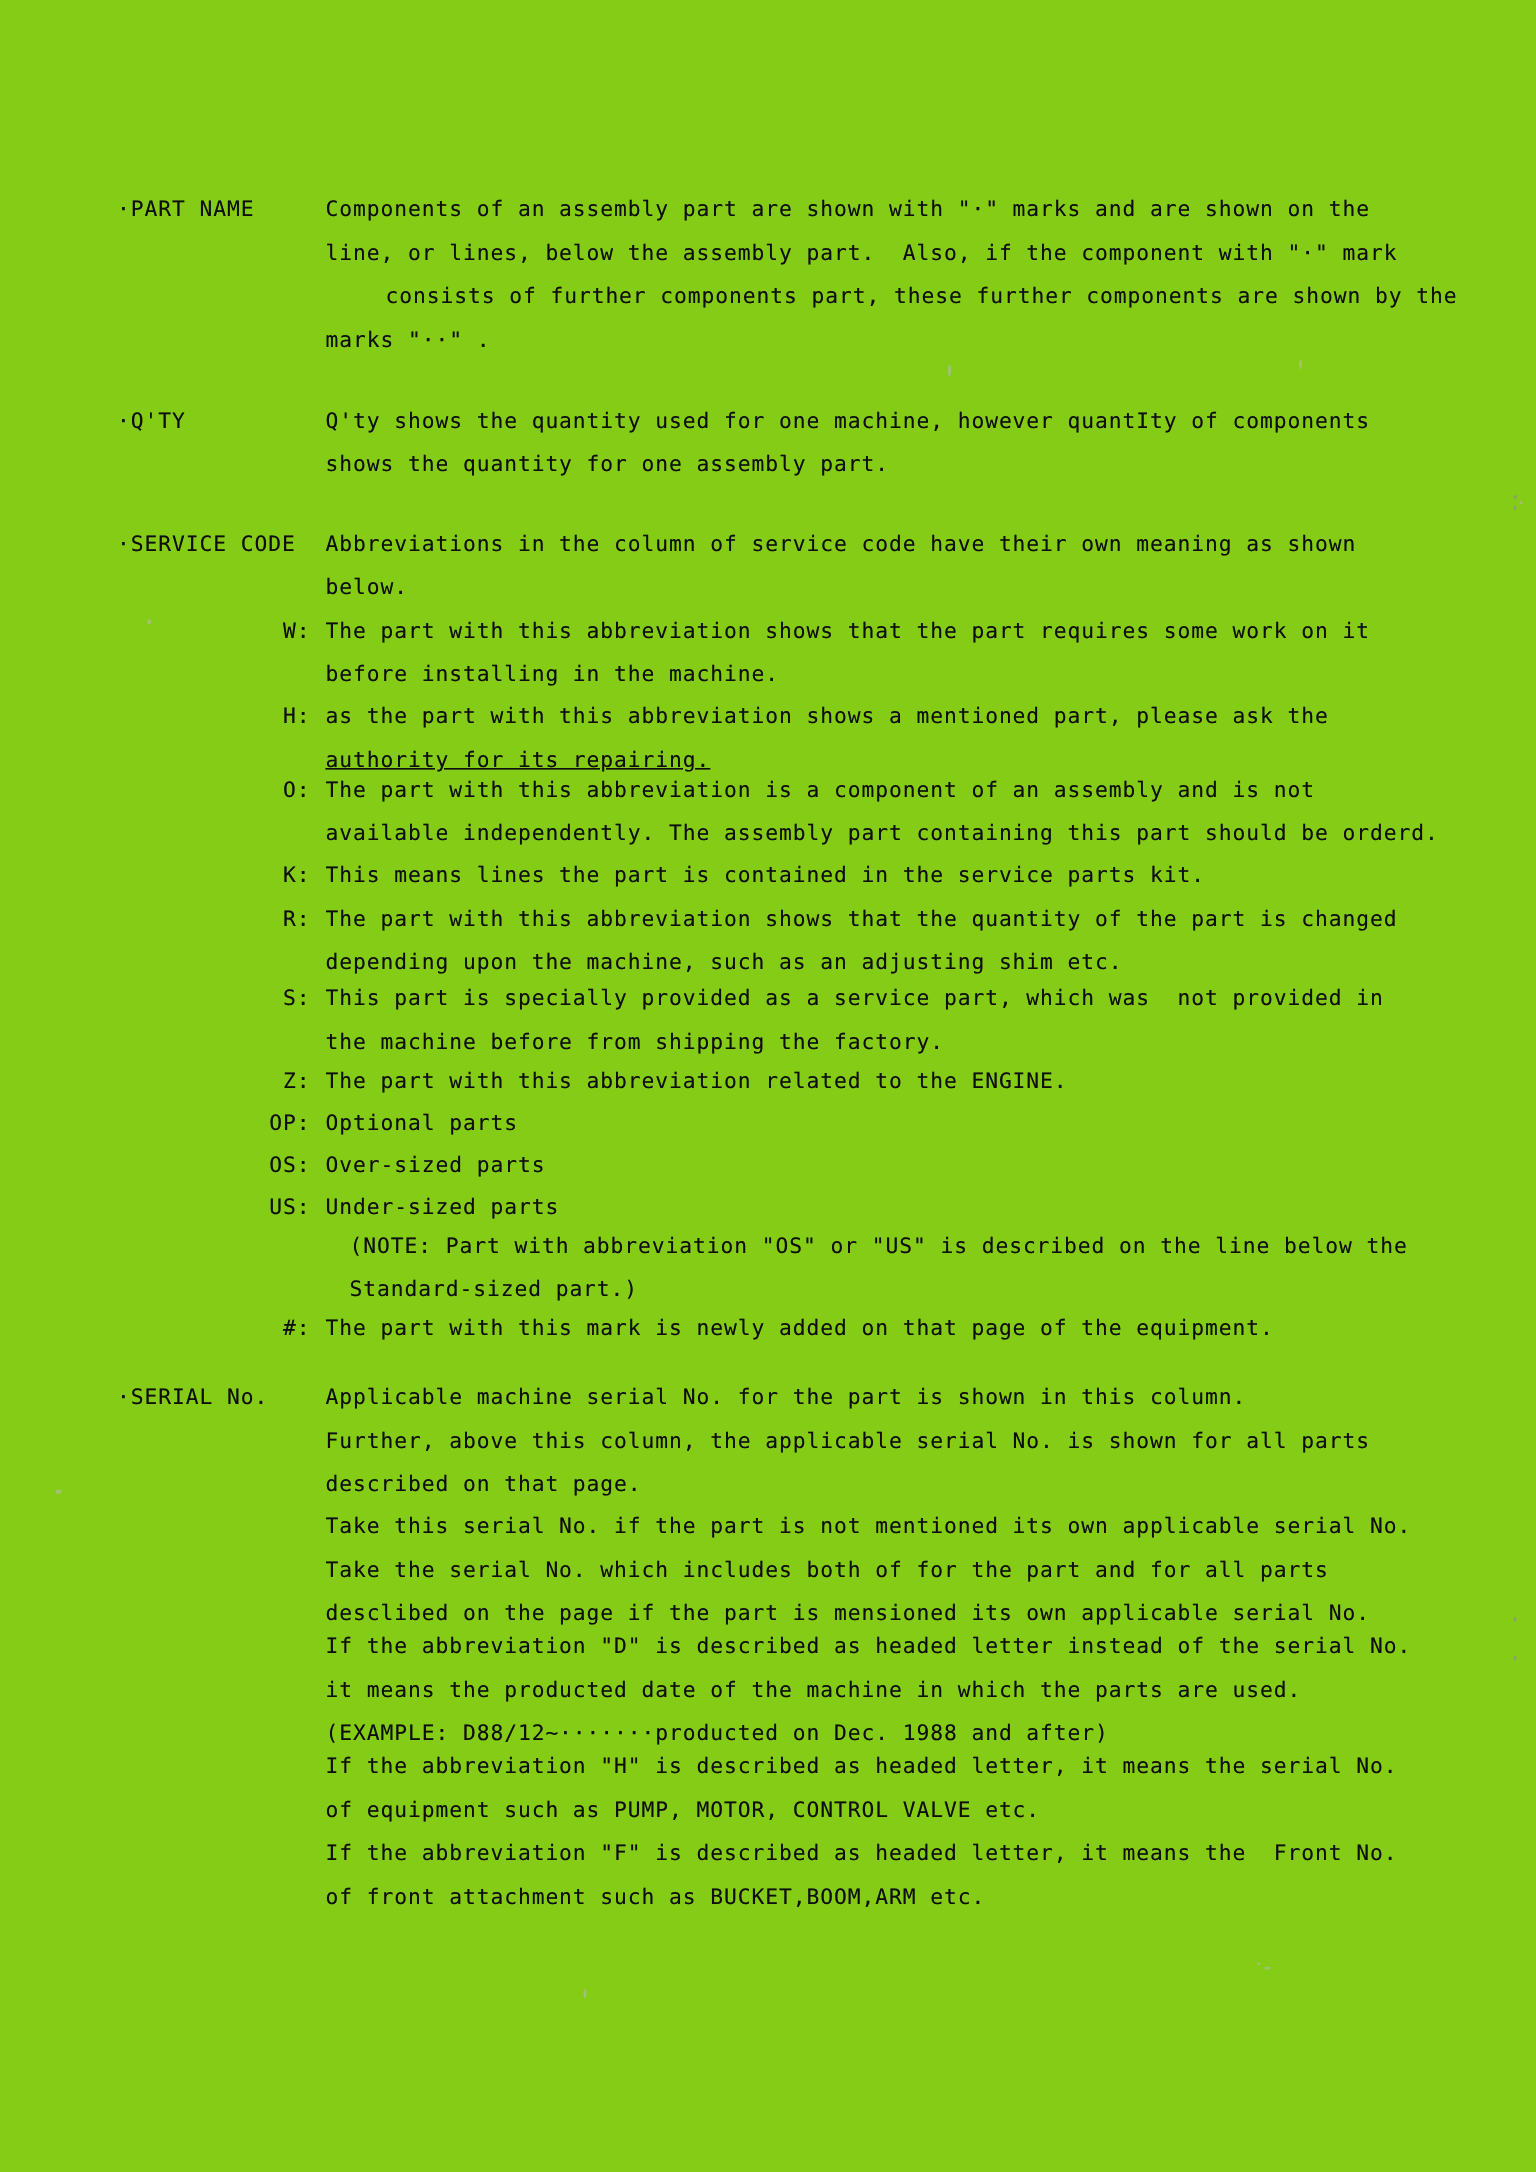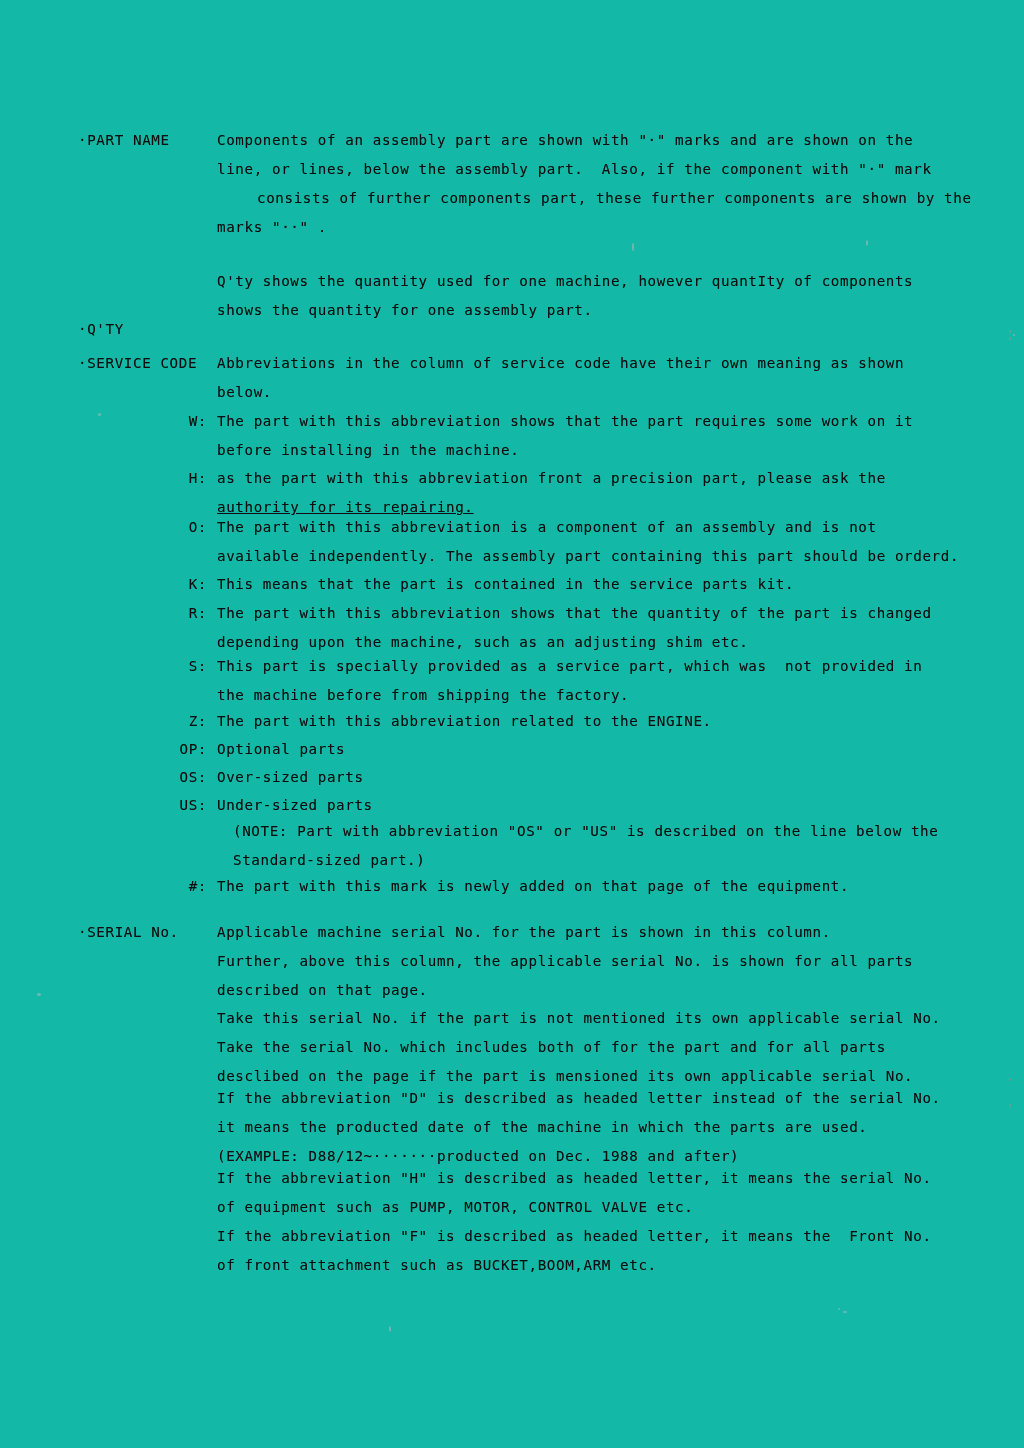--- a/index.html
+++ b/index.html
@@ -15,21 +15,21 @@
     overflow: hidden;
     font-family: "DejaVu Sans Mono", "Liberation Mono", monospace;
     color: #1a1a1a;
     -webkit-font-smoothing: none;
   }
 
   
   .page {
     position: absolute;
     inset: 0;
-    background: #14b8a6;
+    background: #84cc16;
   }
 
   
   .speck {
     position: absolute;
     background: #b9b9bd;
     border-radius: 50%;
     opacity: .55;
   }
   .speck.dark { background: #8f8f96; opacity: .7; }
@@ -78,37 +78,37 @@
 <body>
 
 <div class="page">
 
   <div class="content" id="content-root">
       <div class="row ink lbl" style="top: 133px;">·PART NAME</div>
       <div class="row ink body" style="top: 133px;">Components of an assembly part are shown with "·" marks and are shown on the</div>
       <div class="row ink body" style="top: 162px;">line, or lines, below the assembly part.  Also, if the component with "·" mark</div>
       <div class="row ink body" style="top: 191px; margin-left: 40px;">consists of further components part, these further components are shown by the</div>
       <div class="row ink body" style="top: 220px;">marks "··" .</div>
-      <div class="row ink lbl" style="top: 274px; margin-top: 48px;">·Q'TY</div>
+      <div class="row ink lbl" style="top: 274px;">·Q'TY</div>
       <div class="row ink body" style="top: 274px;">Q'ty shows the quantity used for one machine, however quantIty of components</div>
       <div class="row ink body" style="top: 303px;">shows the quantity for one assembly part.</div>
       <div class="row ink lbl" style="top: 356px;">·SERVICE CODE</div>
       <div class="row ink body" style="top: 356px;">Abbreviations in the column of service code have their own meaning as shown</div>
       <div class="row ink body" style="top: 385px;">below.</div>
       <div class="row ink codelbl" style="top: 414px;">W:</div>
       <div class="row ink body" style="top: 414px;">The part with this abbreviation shows that the part requires some work on it</div>
       <div class="row ink body" style="top: 443px;">before installing in the machine.</div>
       <div class="row ink codelbl" style="top: 471px;">H:</div>
-      <div class="row ink body" style="top: 471px;">as the part with this abbreviation front a precision part, please ask the</div>
+      <div class="row ink body" style="top: 471px;">as the part with this abbreviation shows a mentioned part, please ask the</div>
       <div class="row ink body" style="top: 500px; text-decoration: underline;">authority for its repairing.</div>
       <div class="row ink codelbl" style="top: 520px;">O:</div>
       <div class="row ink body" style="top: 520px;">The part with this abbreviation is a component of an assembly and is not</div>
       <div class="row ink body" style="top: 549px;">available independently. The assembly part containing this part should be orderd.</div>
       <div class="row ink codelbl" style="top: 577px;">K:</div>
-      <div class="row ink body" style="top: 577px;">This means that the part is contained in the service parts kit.</div>
+      <div class="row ink body" style="top: 577px;">This means lines the part is contained in the service parts kit.</div>
       <div class="row ink codelbl" style="top: 606px;">R:</div>
       <div class="row ink body" style="top: 606px;">The part with this abbreviation shows that the quantity of the part is changed</div>
       <div class="row ink body" style="top: 635px;">depending upon the machine, such as an adjusting shim etc.</div>
       <div class="row ink codelbl" style="top: 659px;">S:</div>
       <div class="row ink body" style="top: 659px;">This part is specially provided as a service part, which was  not provided in</div>
       <div class="row ink body" style="top: 688px;">the machine before from shipping the factory.</div>
       <div class="row ink codelbl" style="top: 714px;">Z:</div>
       <div class="row ink body" style="top: 714px;">The part with this abbreviation related to the ENGINE.</div>
       <div class="row ink codelbl" style="top: 742px;">OP:</div>
       <div class="row ink body" style="top: 742px;">Optional parts</div>

